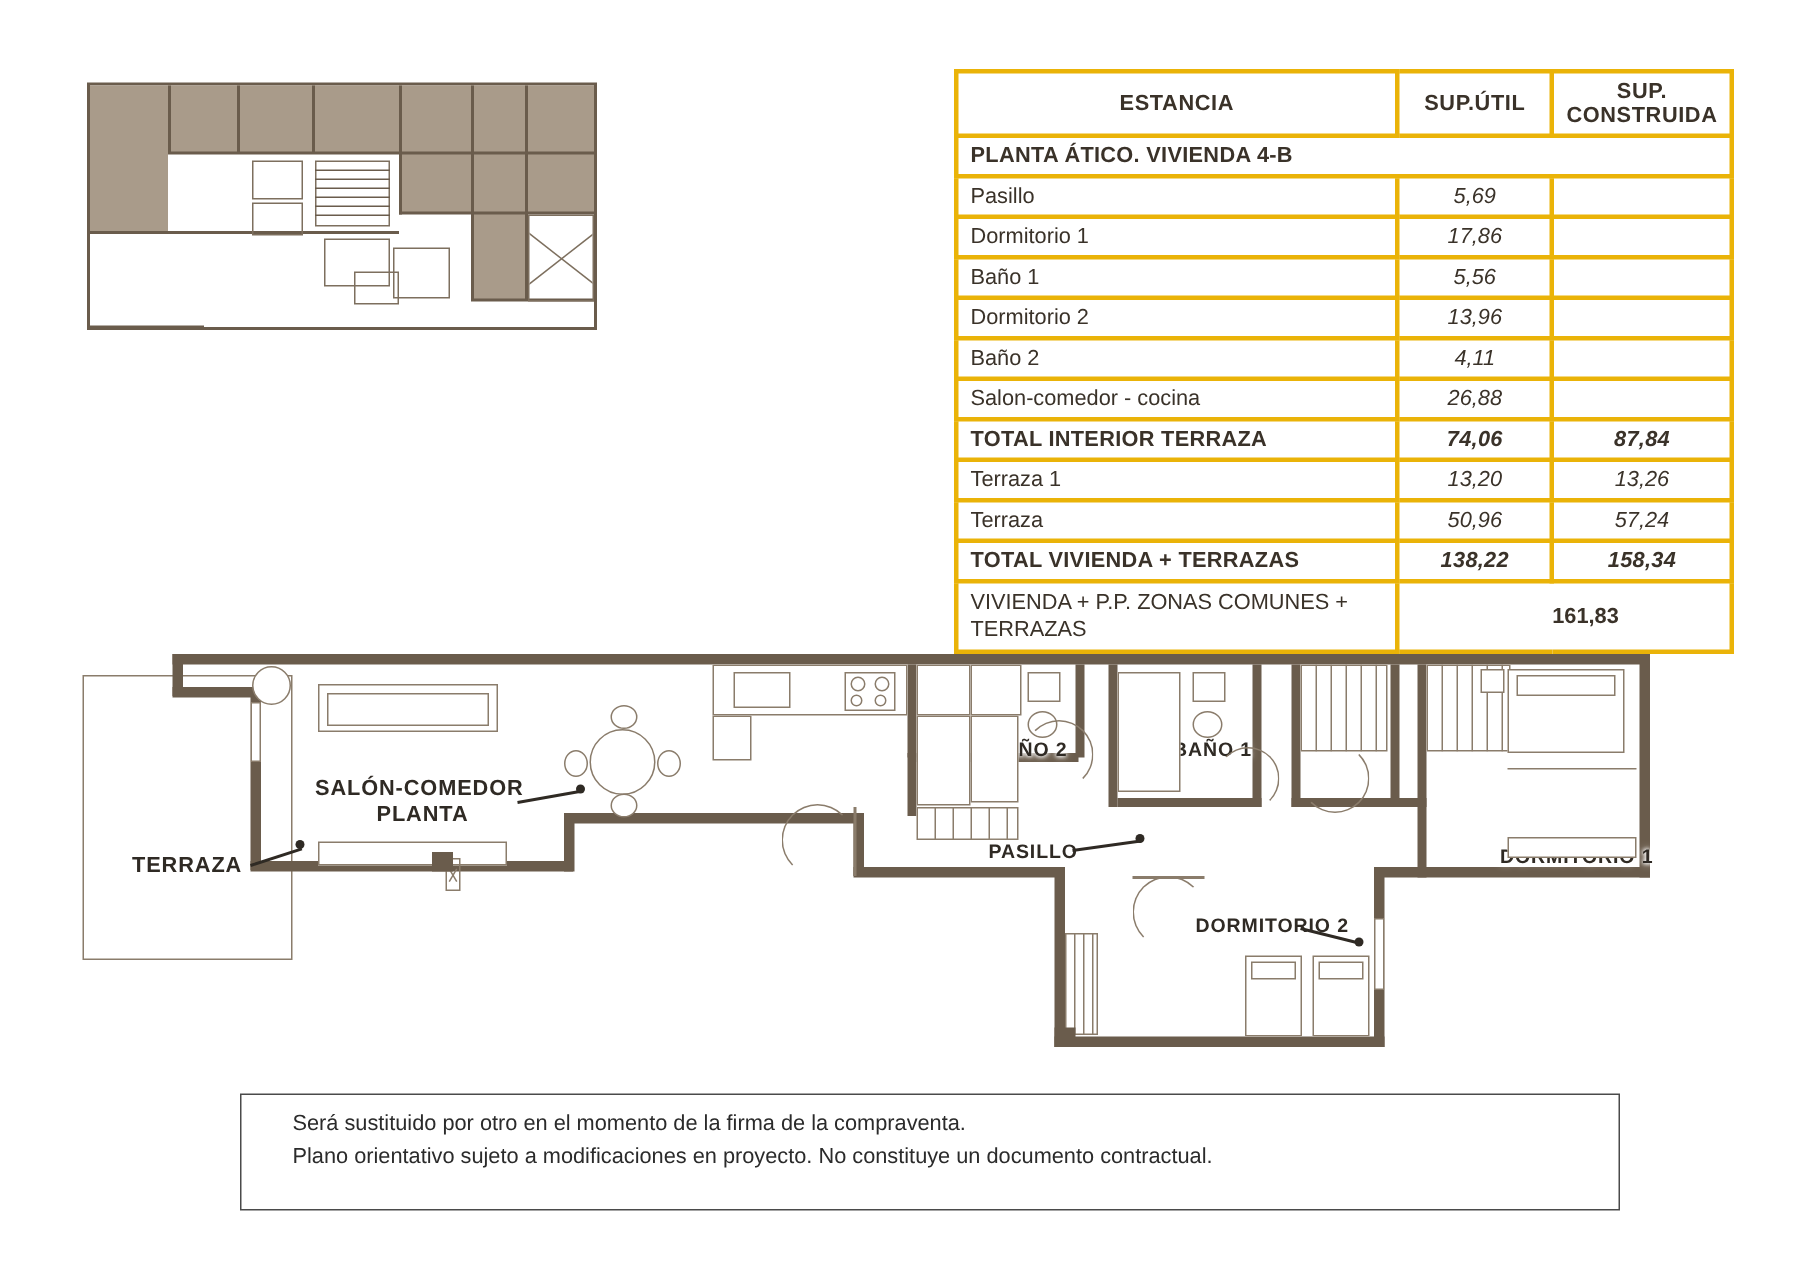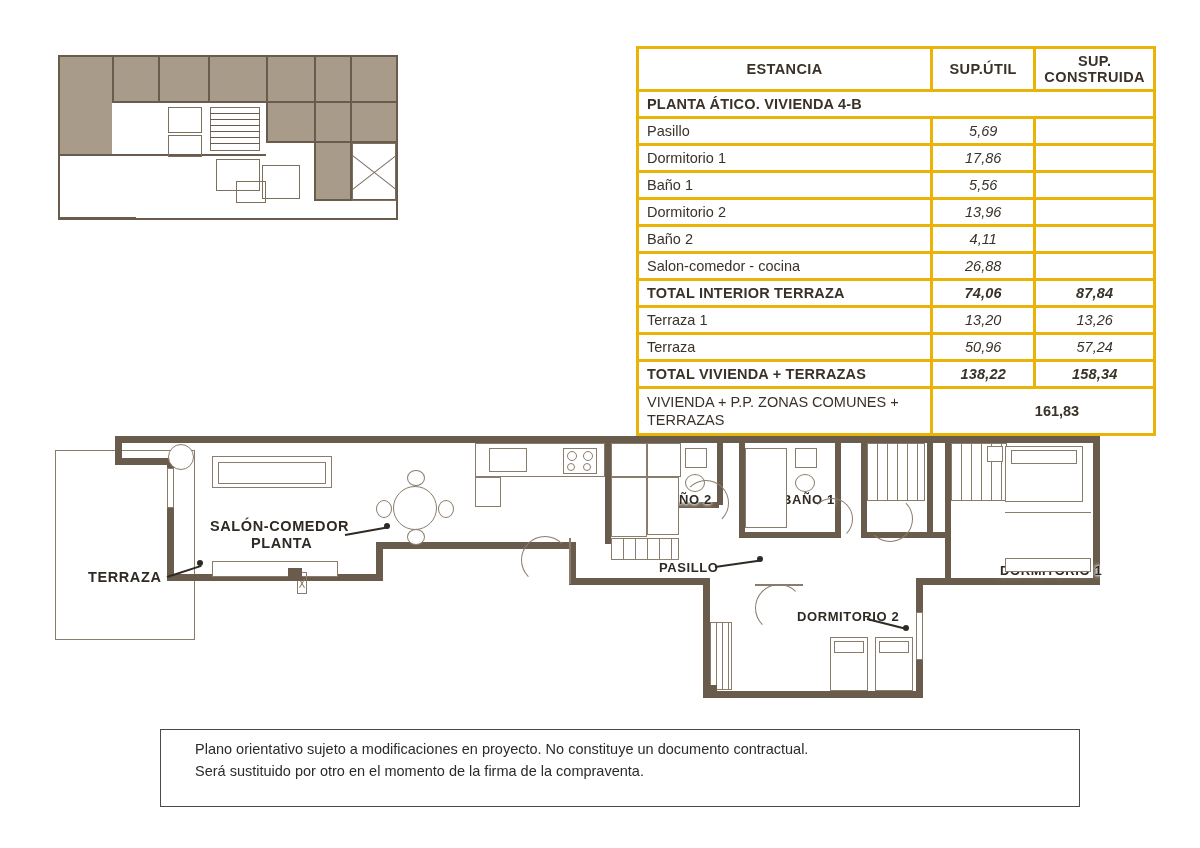--- a/index.html
+++ b/index.html
@@ -451,15 +451,15 @@
 
   <div class="thin-nb" style="left:242px; top:140px; width:10px; height:22px; border-color:#8a7c6b;"></div>
   <div class="hairline" style="left:242px; top:151px; width:10px; height:1px; transform:rotate(60deg);"></div>
   <div class="hairline" style="left:242px; top:151px; width:10px; height:1px; transform:rotate(-60deg);"></div>
 
   <div class="wall" style="left:233px; top:136px; width:14px; height:13px;"></div>
   <div class="wall" style="left:648px; top:253px; width:14px; height:13px;"></div>
 </div>
 
 <div id="disclaimer">
+  <div>Será sustituido por otro en el momento de la firma de la compraventa.</div>
   <div>Plano orientativo sujeto a modificaciones en proyecto. No constituye un documento contractual.</div>
-  <div>Será sustituido por otro en el momento de la firma de la compraventa.</div>
 </div>
 
 </body></html>

